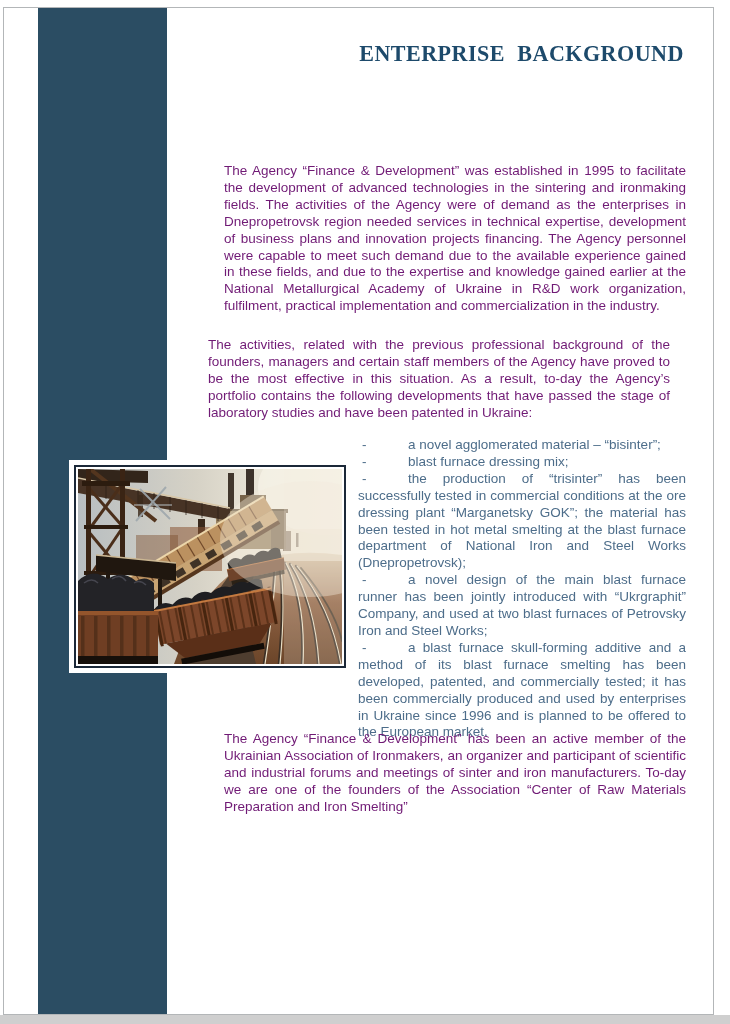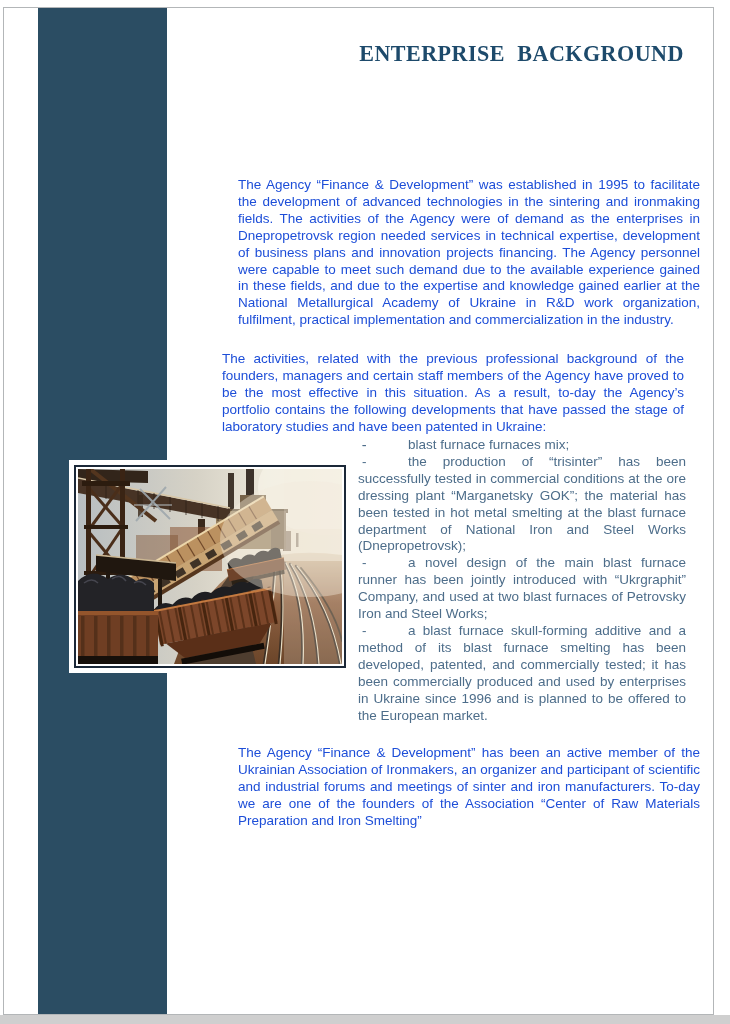--- a/index.html
+++ b/index.html
@@ -6,21 +6,21 @@
   .canvas{position:relative;width:730px;height:1024px;background:#ffffff;overflow:hidden;
           font-family:"Liberation Sans",sans-serif;}
   .page{position:absolute;left:3px;top:7px;width:711px;height:1008px;
         background:#ffffff;border:1px solid #b3b6b8;box-sizing:border-box;}
   .bottom-strip{position:absolute;left:0;top:1015px;width:730px;height:9px;background:#cfcfcf;}
   .accent-bar{position:absolute;left:38px;top:8px;width:129px;height:1006px;background:#2b4d63;}
   .page-title{position:absolute;top:38px;right:46px;margin:0;
       font-family:"Liberation Serif",serif;font-weight:bold;font-size:24px;line-height:1.25;
       color:#1d4a6b;letter-spacing:.5px;word-spacing:7px;white-space:nowrap;
       transform:scaleX(.92);transform-origin:100% 50%;}
-  .bodytext{position:absolute;margin:14px;font-size:13.5px;line-height:16.9px;color:#1d4ed8;
+  .bodytext{position:absolute;margin:0;font-size:13.5px;line-height:16.9px;color:#701a75;
       text-align:justify;}
   .para-1{left:224px;top:163px;width:462px;}
   .para-2{left:208px;top:337px;width:462px;}
   .para-3{left:224px;top:731px;width:462px;}
   .dev-list{position:absolute;left:358px;top:437px;width:328px;}
   .li{position:relative;font-size:13.5px;line-height:16.9px;color:#4d6d8a;
       text-align:justify;text-indent:50px;margin:0;}
   .li-dash{position:absolute;left:4px;top:0;text-indent:0;}
   .photo-frame{position:absolute;left:69px;top:460px;width:282px;height:213px;
       background:#ffffff;box-sizing:border-box;padding:5px;}
@@ -35,24 +35,25 @@
   <div class="accent-bar"></div>
 
   <h1 class="page-title">ENTERPRISE BACKGROUND</h1>
 
   <p class="bodytext para-1">The Agency “Finance &amp; Development” was established in 1995 to facilitate the development of advanced technologies in the sintering and ironmaking fields. The activities of the Agency were of demand as the enterprises in Dnepropetrovsk region needed services in technical expertise, development of business plans and innovation projects financing. The Agency personnel were capable to meet such demand due to the available experience gained in these fields, and due to the expertise and knowledge gained earlier at the National Metallurgical Academy of Ukraine in R&amp;D work organization, fulfilment, practical implementation and commercialization in the industry.</p>
   <p class="bodytext para-2">The activities, related with the previous professional background of the founders, managers and certain staff members of the Agency have proved to be the most effective in this situation. As a result, to-day the Agency’s portfolio contains the following developments that have passed the stage of laboratory studies and have been patented in Ukraine:</p>
 
   <div class="dev-list">
     <div class="li">
       <span class="li-dash">-</span>
-    </div>
-    <div class="li">
-      <span class="li-dash">-</span>
-      <span>blast furnace furnaces mix;</span>
+      <span>a novel agglomerated material – “bisinter”;</span>
+    </div>
+    <div class="li">
+      <span class="li-dash">-</span>
+      <span>blast furnace dressing mix;</span>
     </div>
     <div class="li">
       <span class="li-dash">-</span>
       <span>the production of “trisinter” has been successfully tested in commercial conditions at the ore dressing plant “Marganetsky GOK”; the material has been tested in hot metal smelting at the blast furnace department of National Iron and Steel Works (Dnepropetrovsk);</span>
     </div>
     <div class="li">
       <span class="li-dash">-</span>
       <span>a novel design of the main blast furnace runner has been jointly introduced with “Ukrgraphit” Company, and used at two blast furnaces of Petrovsky Iron and Steel Works;</span>
     </div>
     <div class="li">

